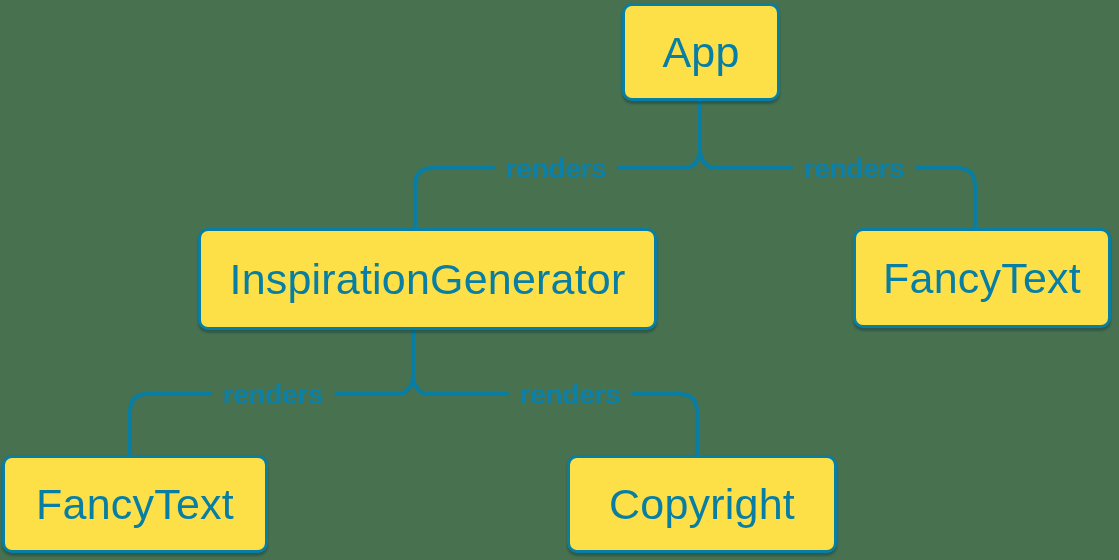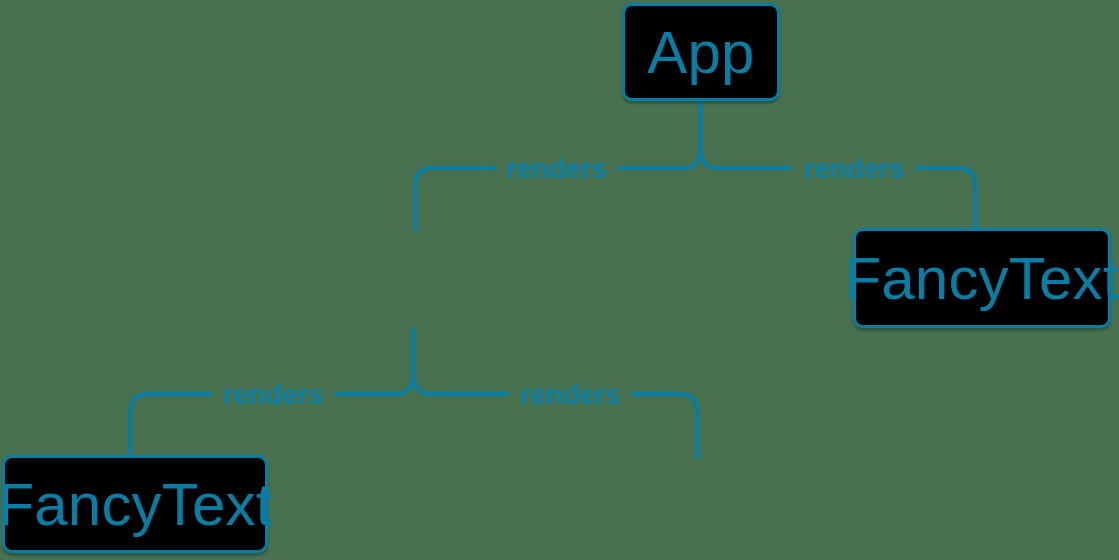--- a/index.html
+++ b/index.html
@@ -22,29 +22,29 @@
     height: 560px;
   }
   .wire {
     fill: none;
     stroke: #087EA4;
     stroke-width: 4;
     stroke-linecap: round;
   }
   .node {
     position: absolute;
-    background: #000000;
+    background: #fde047;
     border: 3px solid #087EA4;
     border-radius: 10px;
     box-sizing: border-box;
     display: flex;
     align-items: center;
     justify-content: center;
     color: #087EA4;
-    font-size: 60px;
+    font-size: 43px;
     font-weight: 500;
     letter-spacing: 0.2px;
     box-shadow: 0 3px 2px rgba(10, 45, 60, 0.35);
   }
   .n-app        { left: 622px; top: 3px;   width: 158px; height: 98px;  }
   .n-insp       { left: 198px; top: 228px; width: 459px; height: 102px; }
   .n-fancy-top  { left: 853px; top: 228px; width: 258px; height: 100px; }
   .n-fancy-bot  { left: 2px;   top: 455px; width: 266px; height: 98px;  }
   .n-copyright  { left: 567px; top: 455px; width: 270px; height: 98px;  }
   .edge-label {
@@ -72,28 +72,34 @@
     <path class="wire" d="M415,230 L415,186 Q415,168 433,168 L686,168 Q698,166 700,152 L700,101"></path>
     <path class="wire" d="M975,230 L975,186 Q975,168 957,168 L714,168 Q702,166 700,152 L700,101"></path>
     <path class="wire" d="M130,457 L130,412 Q130,394 148,394 L399,394 Q411,392 413,378 L413,329"></path>
     <path class="wire" d="M697,457 L697,412 Q697,394 679,394 L427,394 Q415,392 413,378 L413,329"></path>
   </svg>
 
   <div class="node n-app">
     <span>App</span>
   </div>
 
+  <div class="node n-insp">
+    <span>InspirationGenerator</span>
+  </div>
 
   <div class="node n-fancy-top">
     <span>FancyText</span>
   </div>
 
   <div class="node n-fancy-bot">
     <span>FancyText</span>
   </div>
 
+  <div class="node n-copyright">
+    <span>Copyright</span>
+  </div>
 
   <div class="edge-label el-0">renders</div>
   <div class="edge-label el-1">renders</div>
   <div class="edge-label el-2">renders</div>
   <div class="edge-label el-3">renders</div>
 
 </div>
 
 </body></html>

